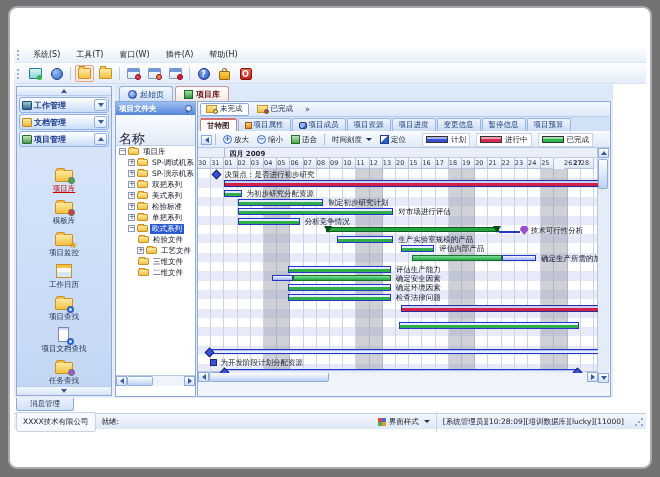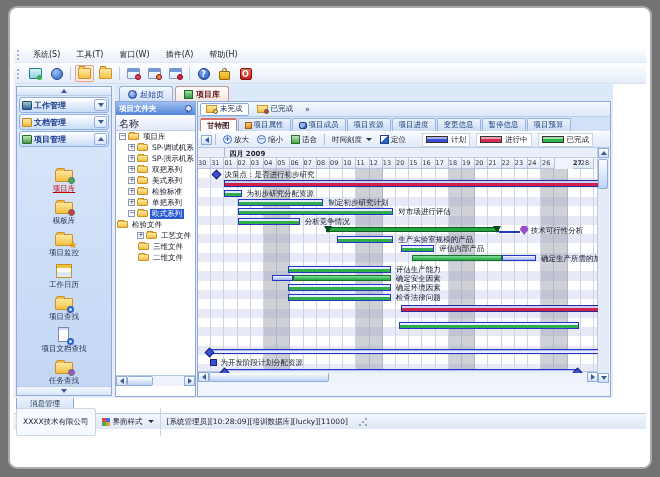--- a/index.html
+++ b/index.html
@@ -69,21 +69,21 @@
   .tabsrow{position:absolute;left:115px;top:85px;width:498px;height:16px;background:#dce9f9;display:flex;align-items:flex-end;padding-left:4px;gap:2px}
   .mtab{height:15px;display:flex;align-items:center;gap:3px;padding:0 8px;font-size:8px;color:#1a3c8c;background:linear-gradient(180deg,#f4f9ff,#cfe0f6);border:1px solid #93b0dc;border-bottom:none;border-radius:3px 3px 0 0}
   .mtab.active{background:linear-gradient(180deg,#ffffff,#f4e6e2);border-color:#c89898;color:#6a1a1a;font-weight:bold}
   .mt-ic1{width:9px;height:9px;border-radius:50%;background:radial-gradient(circle at 35% 30%,#bcd8ff,#2860d0);border:1px solid #1a3c8c}
   .mt-ic2{width:9px;height:9px;background:linear-gradient(180deg,#9fe0a8,#2f9a44);border:1px solid #1a6a2a}
 
   
   .tree{position:absolute;left:115px;top:101px;width:81px;height:296px;border:1px solid #8fa8d8;background:#fff;overflow:hidden}
   .tree-head{height:13px;background:linear-gradient(180deg,#9dc0f0,#5585d8);color:#fff;font-size:7.5px;font-weight:bold;display:flex;align-items:center;padding:0 3px}
   .tree-head span{flex:1}
-  .tree-col{height:16px;background:linear-gradient(180deg,#fafcff,#e2eaf8);border-bottom:1px solid #c0cfe8;font-size:10px;color:#223;padding:2px 3px}
+  .tree-col{height:16px;background:linear-gradient(180deg,#fafcff,#e2eaf8);border-bottom:1px solid #c0cfe8;font-size:13px;color:#223;padding:15px 3px}
   .trow{height:11px;display:flex;align-items:center;font-size:7.5px;color:#112;white-space:nowrap}
   .tg{width:7px;height:7px;border:1px solid #8898b8;background:#fff;font-size:7px;line-height:5px;text-align:center;color:#334;margin-right:1px;flex:none}
   .tfold{width:11px;height:7px;background:linear-gradient(180deg,#ffe9a0,#f3bf44);border:1px solid #c8922a;border-radius:1px;margin:0 2px 0 1px;position:relative;flex:none}
   .tfold::before{content:"";position:absolute;top:-2px;left:0;width:4px;height:1px;background:#f3bf44;border:1px solid #c8922a;border-bottom:none}
   .trow .tl{padding:0 2px}
   .trow.sel .tl{background:#2a5ad0;color:#fff}
   .tree-hscroll{position:absolute;left:0;right:0;bottom:10px;height:11px;background:#eef3fc;border-top:1px solid #b8c8e0;display:flex}
   .sbtn{width:11px;height:10px;background:linear-gradient(180deg,#fdfeff,#cfe0f6);border:1px solid #92acd8;display:flex;align-items:center;justify-content:center;flex:none}
   .tri-l{width:0;height:0;border-top:3px solid transparent;border-bottom:3px solid transparent;border-right:4px solid #3a5a9a}
   .tri-r{width:0;height:0;border-top:3px solid transparent;border-bottom:3px solid transparent;border-left:4px solid #3a5a9a}
@@ -142,21 +142,21 @@
   .gvscroll{position:absolute;right:1px;top:46px;width:12px;bottom:13px;background:#e4ecf8;border-left:1px solid #b8c8e0;display:flex;flex-direction:column}
   .gvscroll .sbtn{width:11px}
   .gvscroll .sthumb{height:30px;width:10px;margin:1px 0}
   .ghscroll{position:absolute;left:0;width:400px;bottom:13px;height:12px;background:#eef3fc;border-top:1px solid #b8c8e0;display:flex}
   .ghscroll .sthumb{width:120px}
   .trackfill{flex:1}
 
   
   .msgtab{position:absolute;left:16px;top:398px;width:58px;height:13px;background:linear-gradient(180deg,#eaf1fc,#d2e2f6);border:1px solid #8fa8d8;border-top:none;border-radius:0 0 3px 3px;font-size:7.5px;color:#203050;text-align:center;line-height:12px}
   .statusbar{position:absolute;left:14px;top:413px;width:632px;height:16px;background:linear-gradient(180deg,#f2f6fd,#dfe8f6);border-top:1px solid #c0cce0;display:flex;align-items:center;font-size:7.5px;color:#223}
-  .scell{padding:1px 6px;border-right:1px solid #c8d4e8;height:28px;display:flex;align-items:center;gap:3px}
+  .scell{padding:1px 6px;border-right:1px solid #c8d4e8;height:20px;display:flex;align-items:center;gap:3px}
   .scell.company{background:#f6f9ff;border:1px solid #c8d4e8;margin-left:2px;border-radius:2px}
   .scell.ready{border-right:none;flex:1}
   .style-ic{width:8px;height:8px;background:
     linear-gradient(#e04848,#e04848) 0 0/4px 4px no-repeat,
     linear-gradient(#4868e0,#4868e0) 4px 0/4px 4px no-repeat,
     linear-gradient(#48b058,#48b058) 0 4px/4px 4px no-repeat,
     linear-gradient(#e0a030,#e0a030) 4px 4px/4px 4px no-repeat}
   .rgrip{width:10px;height:10px;margin:0 2px 0 4px;background:
     radial-gradient(circle at 8px 2px,#9ab 1px,transparent 1.5px),
     radial-gradient(circle at 8px 8px,#9ab 1px,transparent 1.5px),
@@ -371,21 +371,21 @@
         <div class="trow" style="padding-left: 12px;">
           <div class="tg">+</div>
           <div class="tfold"></div>
           <span class="tl">单把系列</span>
         </div>
         <div class="trow sel" style="padding-left: 12px;">
           <div class="tg">−</div>
           <div class="tfold"></div>
           <span class="tl">欧式系列</span>
         </div>
-        <div class="trow" style="">
+        <div class="trow" style="padding-left: 21px;">
           <div class="tfold"></div>
           <span class="tl">检验文件</span>
         </div>
         <div class="trow" style="padding-left: 21px;">
           <div class="tg">+</div>
           <div class="tfold"></div>
           <span class="tl">工艺文件</span>
         </div>
         <div class="trow" style="padding-left: 21px;">
           <div class="tfold"></div>
@@ -518,21 +518,21 @@
         <div class="gday" style="left: 224.4px; width: 13.2px;">16</div>
         <div class="gday" style="left: 237.6px; width: 13.2px;">17</div>
         <div class="gday" style="left: 250.8px; width: 13.2px;">18</div>
         <div class="gday" style="left: 264px; width: 13.2px;">19</div>
         <div class="gday" style="left: 277.2px; width: 13.2px;">20</div>
         <div class="gday" style="left: 290.4px; width: 13.2px;">21</div>
         <div class="gday" style="left: 303.6px; width: 13.2px;">22</div>
         <div class="gday" style="left: 316.8px; width: 13.2px;">23</div>
         <div class="gday" style="left: 330px; width: 13.2px;">24</div>
         <div class="gday" style="left: 343.2px; width: 13.2px;">25</div>
-        <div class="gday" style="left: 344px; width: 13.2px;">26</div>
+        <div class="gday" style="left: 366px; width: 13.2px;">26</div>
         <div class="gday" style="left: 375px; width: 13.2px; font-weight: bold;">27</div>
         <div class="gday" style="left: 382.8px; width: 13.2px;">28</div>
       </div>
     <div class="gbody" id="gBody">
         <div class="wk" style="left: 66px; width: 13.2px;"></div>
         <div class="wk" style="left: 79.2px; width: 13.2px;"></div>
         <div class="wk" style="left: 158.4px; width: 13.2px;"></div>
         <div class="wk" style="left: 171.6px; width: 13.2px;"></div>
         <div class="wk" style="left: 250.8px; width: 13.2px;"></div>
         <div class="wk" style="left: 264px; width: 13.2px;"></div>
@@ -598,20 +598,21 @@
       <div class="sbtn">
           <div class="tri-r"></div>
         </div>
     </div>
   </div>
 
   <div class="msgtab">消息管理</div>
 
   <div class="statusbar">
     <div class="scell company">XXXX技术有限公司</div>
+    <div class="scell ready">就绪:</div>
     <div class="scell">
       <div class="style-ic"></div>
       <span>界面样式</span>
       <div class="ddarr"></div>
     </div>
     <div class="scell" style="border-right:none">[系统管理员][10:28:09][培训数据库][lucky][11000]</div>
     <div class="rgrip"></div>
   </div>
 </div>
 

